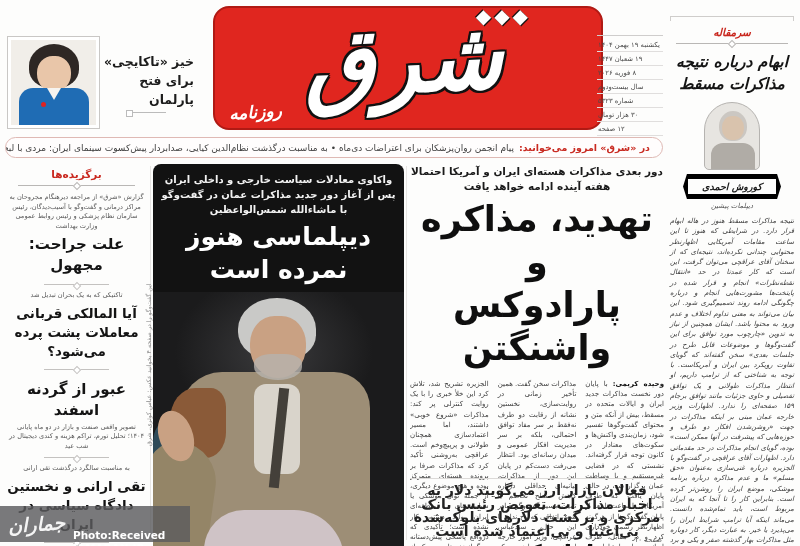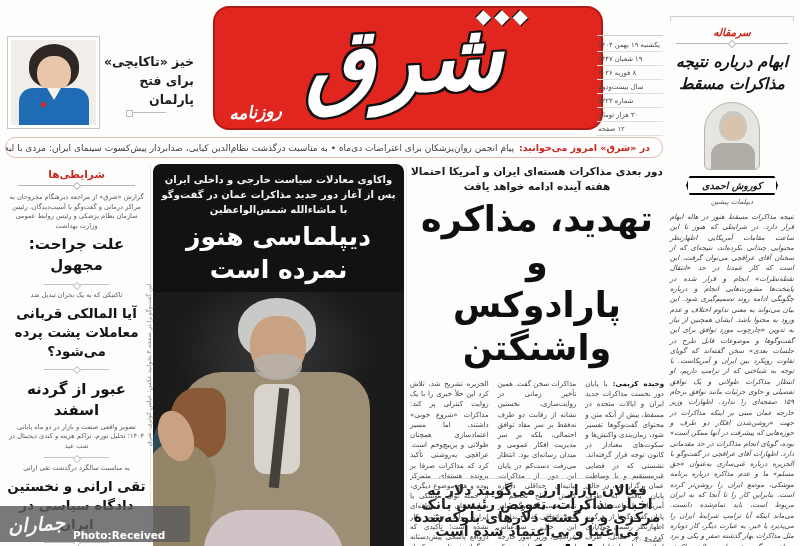--- a/index.html
+++ b/index.html
@@ -127,21 +127,21 @@
     background:#fff; border:1px solid #b9b7b5; transform:translateX(-50%) rotate(45deg); }
   .ed-head { font-size:15.5px; font-weight:bold; color:#141414; line-height:22px; }
   .ed-photo { position:relative; width:56px; height:68px; margin:7px auto 4px; background:#e7e5e1;
     border:1px solid #b5b3b0; border-radius:28px 28px 5px 5px; overflow:hidden; }
   .ep-head { position:absolute; left:14px; top:8px; width:28px; height:30px; background:#cbc7c2;
     border-radius:50% 50% 45% 45%; }
   .ep-face { position:absolute; left:17px; top:13px; width:22px; height:24px; background:#d9c3ad;
     border-radius:46%; }
   .ep-body { position:absolute; left:6px; top:40px; width:44px; height:28px; background:#b0aca6;
     border-radius:12px 12px 0 0; }
-  .ed-author { display:inline-block; border:2px solid #000000; padding:2px 14px; font-size:9.5px;
+  .ed-author { display:inline-block; border:5px solid #000000; padding:2px 14px; font-size:9.5px;
     font-weight:bold; color:#1a1a1a; border-radius:3px;
     clip-path:polygon(4% 0,96% 0,100% 50%,96% 100%,4% 100%,0 50%); }
   .ed-role { font-size:7px; color:#555; padding:3px 0 6px; }
   .ed-body { text-align:justify; font-size:6.9px; line-height:10.3px; color:#3a3a3a; height:368px;
     overflow:hidden; padding:0 2px; direction:rtl; }
 
   
   .watermark { position:absolute; left:0; top:506px; width:190px; height:36px;
     background:rgba(92,92,94,0.82); display:flex; align-items:center; gap:8px; padding:0 8px;
     direction:ltr; }
@@ -190,21 +190,21 @@
 
   <div class="strip">
     <b>در «شرق» امروز می‌خوانید:</b>
     <span>پیام انجمن روان‌پزشکان برای اعتراضات دی‌ماه • به مناسبت درگذشت نظام‌الدین کیایی، صدابردار پیش‌کسوت سینمای ایران: مردی با لبخند همیشگی</span>
   </div>
 
   <div class="vline" style="left:150px;"></div>
   <div class="vline" style="left:406px;"></div>
 
   <div class="highlights">
-    <div class="hl-title">شرایطی‌ها</div>
+    <div class="hl-title">برگزیده‌ها</div>
     <div class="hl-rule"></div>
     <div class="hl-kicker">گزارش «شرق» از مراجعه دیرهنگام مجروحان به مراکز درمانی و گفت‌وگو با آسیب‌دیدگان، رئیس سازمان نظام پزشکی و رئیس روابط عمومی وزارت بهداشت</div>
     <div class="hl-head">علت جراحت: مجهول</div>
     <div class="hl-div"></div>
     <div class="hl-kicker">تاکتیکی که به یک بحران تبدیل شد</div>
     <div class="hl-head sm">آیا المالکی قربانی معاملات پشت پرده می‌شود؟</div>
     <div class="hl-div"></div>
     <div class="hl-head">عبور از گردنه اسفند</div>
     <div class="hl-kicker">تصویر واقعی صنعت و بازار در دو ماه پایانی ۱۴۰۴؛ تحلیل تورم، تراکم هزینه و کندی دیجیتال در شب عید</div>
     <div class="hl-div"></div>

